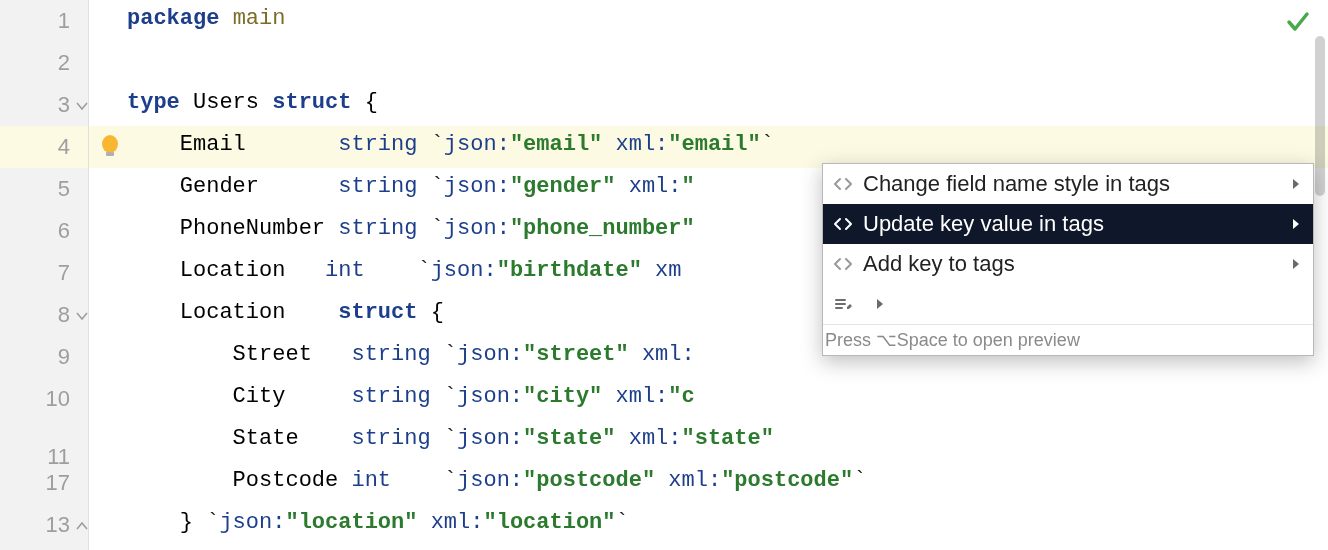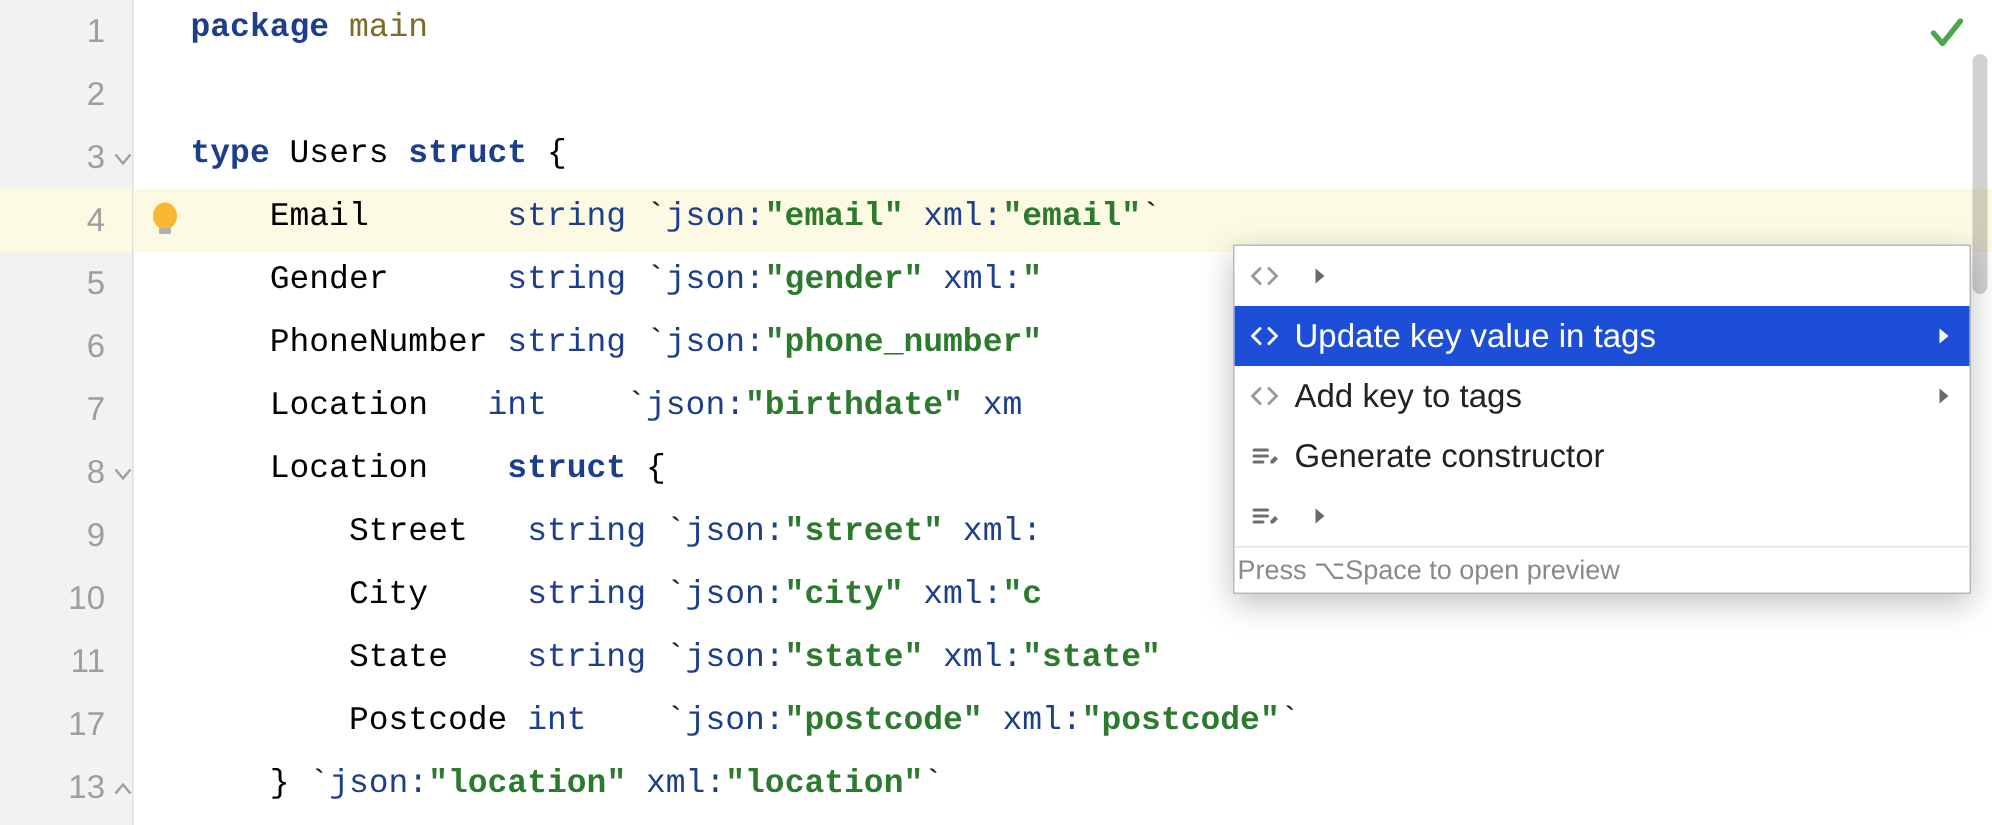--- a/index.html
+++ b/index.html
@@ -14,21 +14,21 @@
   .typ{color:#1d3f8b;}
   .str{color:#2c7a2e;font-weight:bold;}
   .tag{color:#1d3f8b;}
   .tick{color:#222;}
   .fold{position:absolute;width:14px;height:14px;}
   .fold svg{display:block;}
   .bulb{position:absolute;}
   .check{position:absolute;right:18px;top:10px;}
   .popup{position:absolute;top:163px;left:822px;width:490px;background:#fff;border:1px solid #b8b8b8;box-shadow:0 6px 20px rgba(0,0,0,0.25);font-family:-apple-system,BlinkMacSystemFont,"Segoe UI",sans-serif;}
   .pitem{display:flex;align-items:center;height:40px;font-size:22px;color:#222;cursor:default;}
-  .pitem.sel{background:#1d4ed8;color:#fff;}
+  .pitem.sel{background:#0f172a;color:#fff;}
   .picon{width:40px;display:flex;align-items:center;justify-content:center;flex:0 0 40px;}
   .plabel{flex:1 1 auto;}
   .parrow{width:34px;flex:0 0 34px;display:flex;align-items:center;justify-content:center;}
   .pfoot{height:30px;font-size:18px;color:#8a8a8a;padding-left:2px;display:flex;align-items:center;border-top:1px solid #e4e4e4;}
   .scrollbar{position:absolute;right:3px;top:36px;width:10px;height:160px;background:rgba(0,0,0,0.18);border-radius:5px;}
 </style>
 </head>
 <body>
 
 <div class="editor">
@@ -37,21 +37,21 @@
       <div class="gline" style="top: 10px;">1</div>
       <div class="gline" style="top: 52px;">2</div>
       <div class="gline" style="top: 94px;">3</div>
       <div class="gline" style="top: 136px;">4</div>
       <div class="gline" style="top: 178px;">5</div>
       <div class="gline" style="top: 220px;">6</div>
       <div class="gline" style="top: 262px;">7</div>
       <div class="gline" style="top: 304px;">8</div>
       <div class="gline" style="top: 346px;">9</div>
       <div class="gline" style="top: 388px;">10</div>
-      <div class="gline" style="top: 430px;">11</div>
+      <div class="gline" style="top: 446px;">11</div>
       <div class="gline" style="top: 472px;">17</div>
       <div class="gline" style="top: 514px;">13</div>
       <div class="fold" style="left: 76px; top: 100px;">
         <svg width="12" height="12">
           <path d="M1 3 L6 9 L11 3" stroke="#9e9e9e" stroke-width="1.6" fill="none"></path>
         </svg>
       </div>
       <div class="fold" style="left: 76px; top: 310px;">
         <svg width="12" height="12">
           <path d="M1 3 L6 9 L11 3" stroke="#9e9e9e" stroke-width="1.6" fill="none"></path>
@@ -90,20 +90,21 @@
         </svg></div>
     </div>
 
   <div class="popup">
       <div class="pitem">
         <div class="picon">
           <svg width="20" height="20" viewBox="0 0 20 20">
             <path d="M2 10 L7 5 M2 10 L7 15 M18 10 L13 5 M18 10 L13 15" stroke="#9a9a9a" stroke-width="2" fill="none" stroke-linecap="round"></path>
           </svg>
         </div>
+        <div class="plabel">Change field name style in tags</div>
         <div class="parrow">
           <svg width="12" height="14" viewBox="0 0 12 14">
             <path d="M3 2 L9 7 L3 12 Z" fill="#6a6a6a"></path>
           </svg>
         </div>
       </div>
       <div class="pitem sel">
         <div class="picon">
           <svg width="20" height="20" viewBox="0 0 20 20">
             <path d="M2 10 L7 5 M2 10 L7 15 M18 10 L13 5 M18 10 L13 15" stroke="#fff" stroke-width="2" fill="none" stroke-linecap="round"></path>
@@ -129,30 +130,20 @@
           </svg>
         </div>
       </div>
       <div class="pitem">
         <div class="picon">
           <svg width="20" height="20" viewBox="0 0 20 20">
             <path d="M3 6 h9 M3 10 h9 M3 14 h6" stroke="#6e6e6e" stroke-width="2" stroke-linecap="round"></path>
             <path d="M14 13 l3 -3 l2 2 l-3 3 l-2 0 z" fill="#6e6e6e"></path>
           </svg>
         </div>
-        <div class="plabel">Generate constructor</div>
-        <div class="parrow"></div>
-      </div>
-      <div class="pitem">
-        <div class="picon">
-          <svg width="20" height="20" viewBox="0 0 20 20">
-            <path d="M3 6 h9 M3 10 h9 M3 14 h6" stroke="#6e6e6e" stroke-width="2" stroke-linecap="round"></path>
-            <path d="M14 13 l3 -3 l2 2 l-3 3 l-2 0 z" fill="#6e6e6e"></path>
-          </svg>
-        </div>
         <div class="parrow">
           <svg width="12" height="14" viewBox="0 0 12 14">
             <path d="M3 2 L9 7 L3 12 Z" fill="#6a6a6a"></path>
           </svg>
         </div>
       </div>
       <div class="pfoot">Press ⌥Space to open preview</div>
     </div>
 </div>
 

